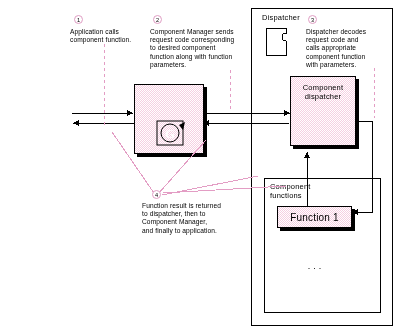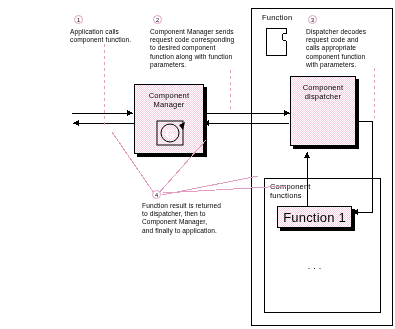--- a/index.html
+++ b/index.html
@@ -35,21 +35,21 @@
     color:#000;
   }
 
   
   .fnbox{
     position:absolute;
     border:1px solid #000;
     box-shadow:3px 3px 0 0 #000;
     box-sizing:border-box;
     display:flex;align-items:center;justify-content:center;
-    font-size:13px;
+    font-size:10px;
     letter-spacing:.2px;
   }
 
   
   .frame{
     position:absolute;
     border:1px solid #000;
     box-sizing:border-box;
     background:transparent;
   }
@@ -93,21 +93,21 @@
 </style>
 </head>
 <body>
 
 <div id="stage">
 
   <div class="frame" style="left:251px;top:8px;width:142px;height:318px;"></div>
 
   <div class="frame" style="left:264px;top:178px;width:117px;height:135px;"></div>
 
-  <div class="frame-label" style="left:262px;top:13px;">Function</div>
+  <div class="frame-label" style="left:262px;top:13px;">Dispatcher</div>
 
   <div class="frame-label" style="left:270px;top:182px;">Component
 functions</div>
 
   <svg class="layer">
     <g>
       <path class="icn" d="M266 28 L286 28 L286 33 Q282 33 282 37 Q282 41 286 41 L286 55 L266 55 Z"></path>
     </g>
   </svg>
 
@@ -126,22 +126,20 @@
 
     <line class="ln" x1="289" y1="123" x2="203" y2="123" marker-end="url(#ah)"></line>
 
     <polyline class="ln" points="307,206 307,170 307,152" marker-end="url(#ah)"></polyline>
 
     <polyline class="ln" points="355,121 372,121 372,212 352,212" marker-end="url(#ah)"></polyline>
   </svg>
 
 
   <div class="entity dither" style="left:134px;top:84px;width:70px;height:70px;">
-    <div class="ttl">Component
-Manager</div>
     <svg width="70" height="70" style="position:absolute;left:0;top:0;">
       <rect class="icn" x="22" y="36" width="26" height="24" fill="#fff"></rect>
       <circle class="icn" cx="35" cy="48" r="9" fill="#000"></circle>
       <text x="35" y="53" font-family="'Liberation Serif',serif" font-size="13" font-weight="bold" fill="#fff" text-anchor="middle">G</text>
       <path d="M44 40 L50 37 L48 45 Z" fill="#000"></path>
     </svg>
   </div>
 
   <div class="entity dither" style="left:290px;top:76px;width:66px;height:70px;">
     <div class="ttl">Component

